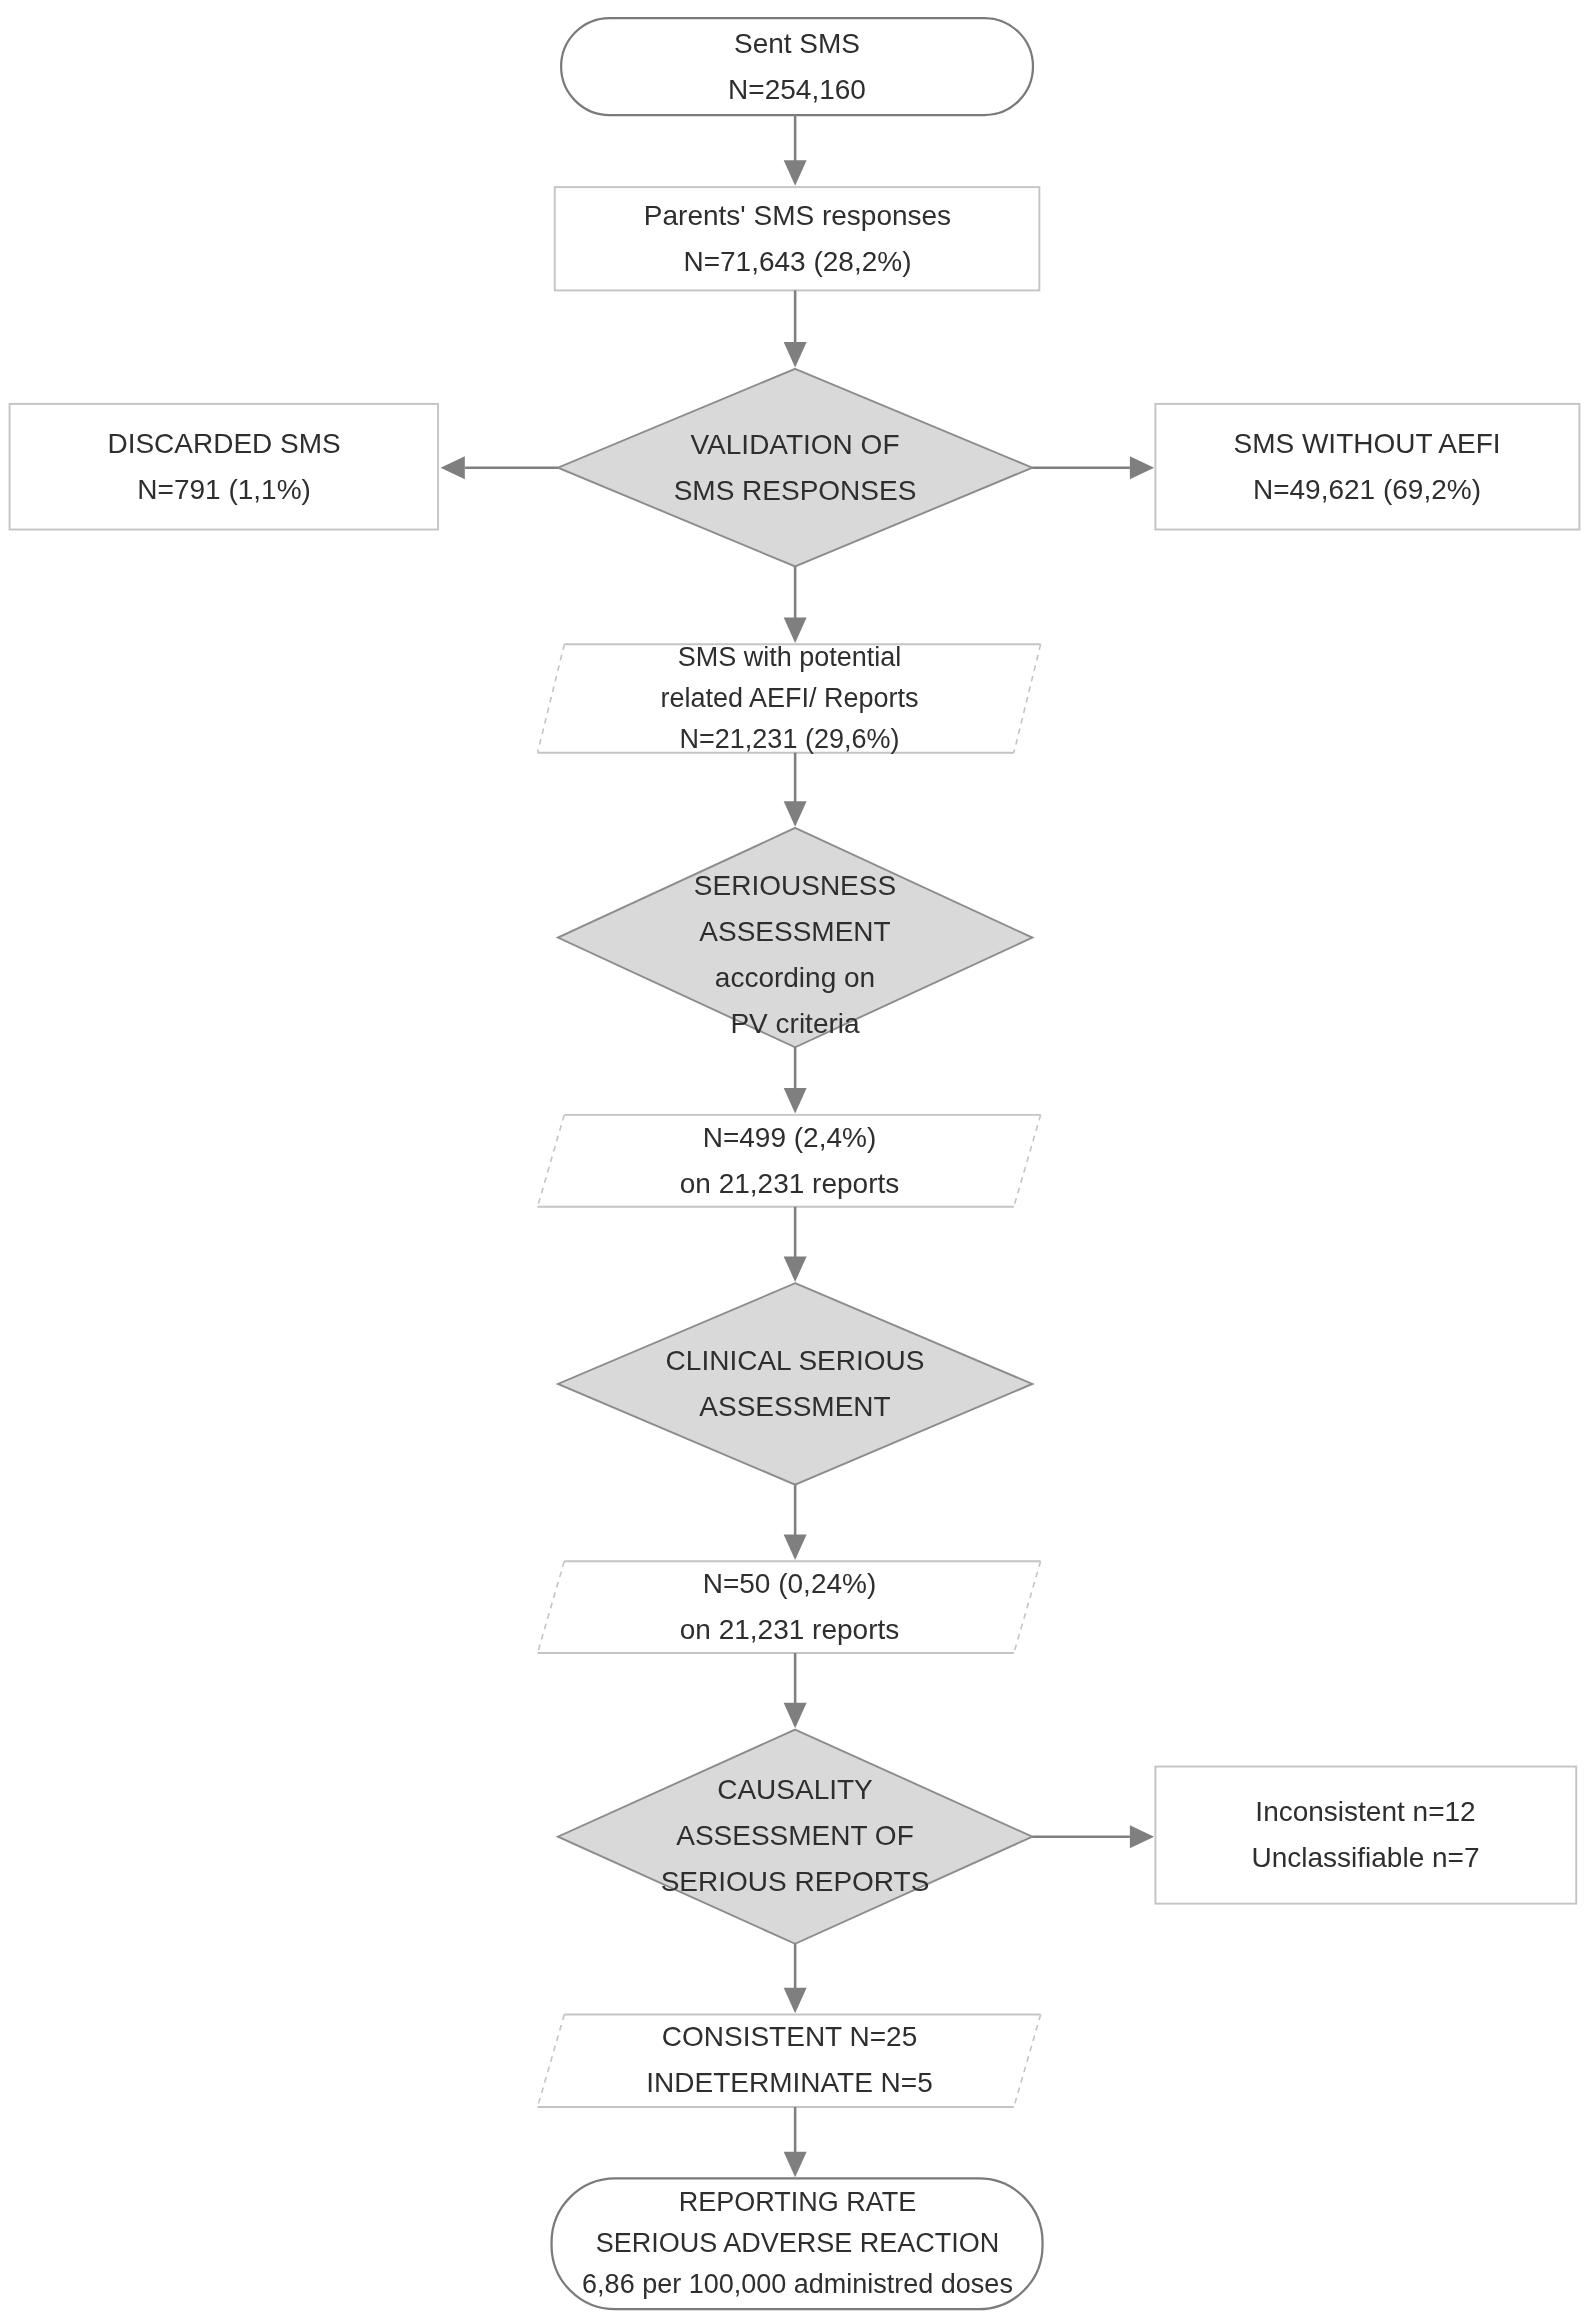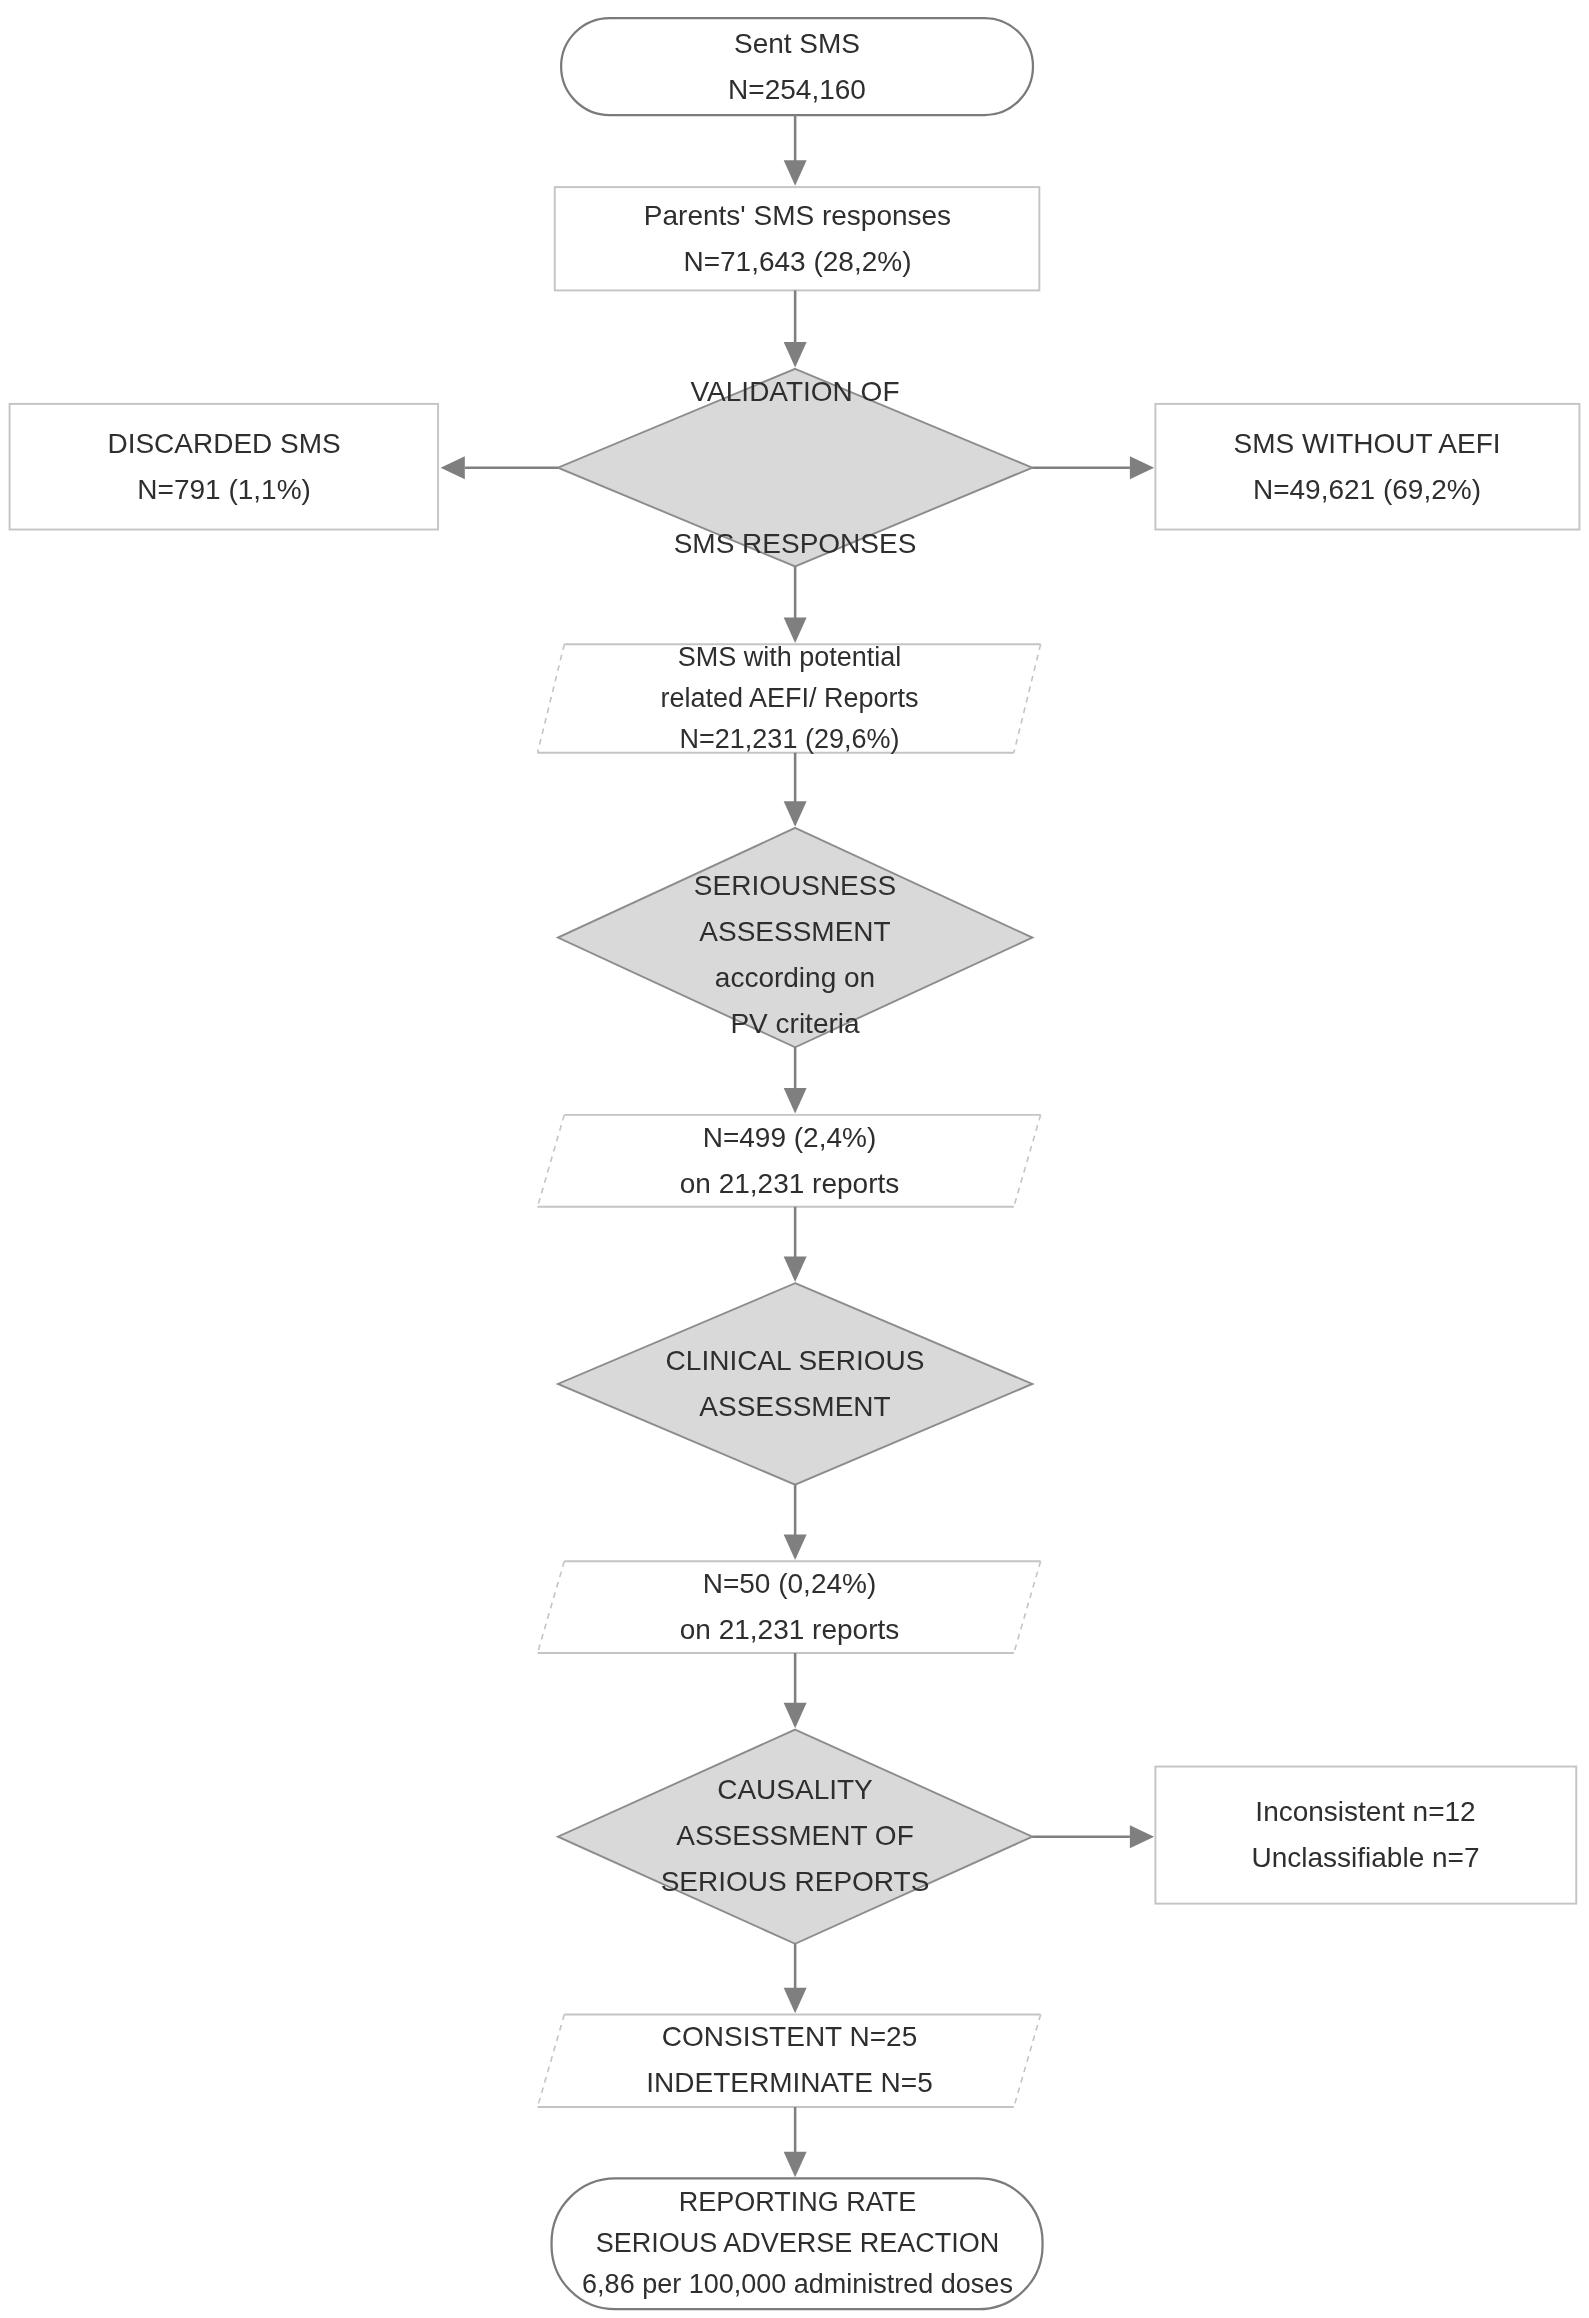--- a/index.html
+++ b/index.html
@@ -149,21 +149,21 @@
   <div class="node-text" style="left:561px;top:18px;width:472px;height:97px;">
     <div>Sent SMS</div>
     <div>N=254,160</div>
   </div>
 
   <div class="node-text" style="left:555px;top:187px;width:485px;height:103px;">
     <div>Parents' SMS responses</div>
     <div>N=71,643 (28,2%)</div>
   </div>
 
-  <div class="node-text" style="left:558px;top:369px;width:474px;height:198px;justify-content:space-between;">
+  <div class="node-text" style="left:558px;top:369px;width:474px;height:198px;">
     <div>VALIDATION OF</div>
     <div>SMS RESPONSES</div>
   </div>
 
   <div class="node-text" style="left:9.6px;top:404px;width:429px;height:126px;">
     <div>DISCARDED SMS</div>
     <div>N=791 (1,1%)</div>
   </div>
 
   <div class="node-text" style="left:1155px;top:404px;width:424px;height:126px;">

